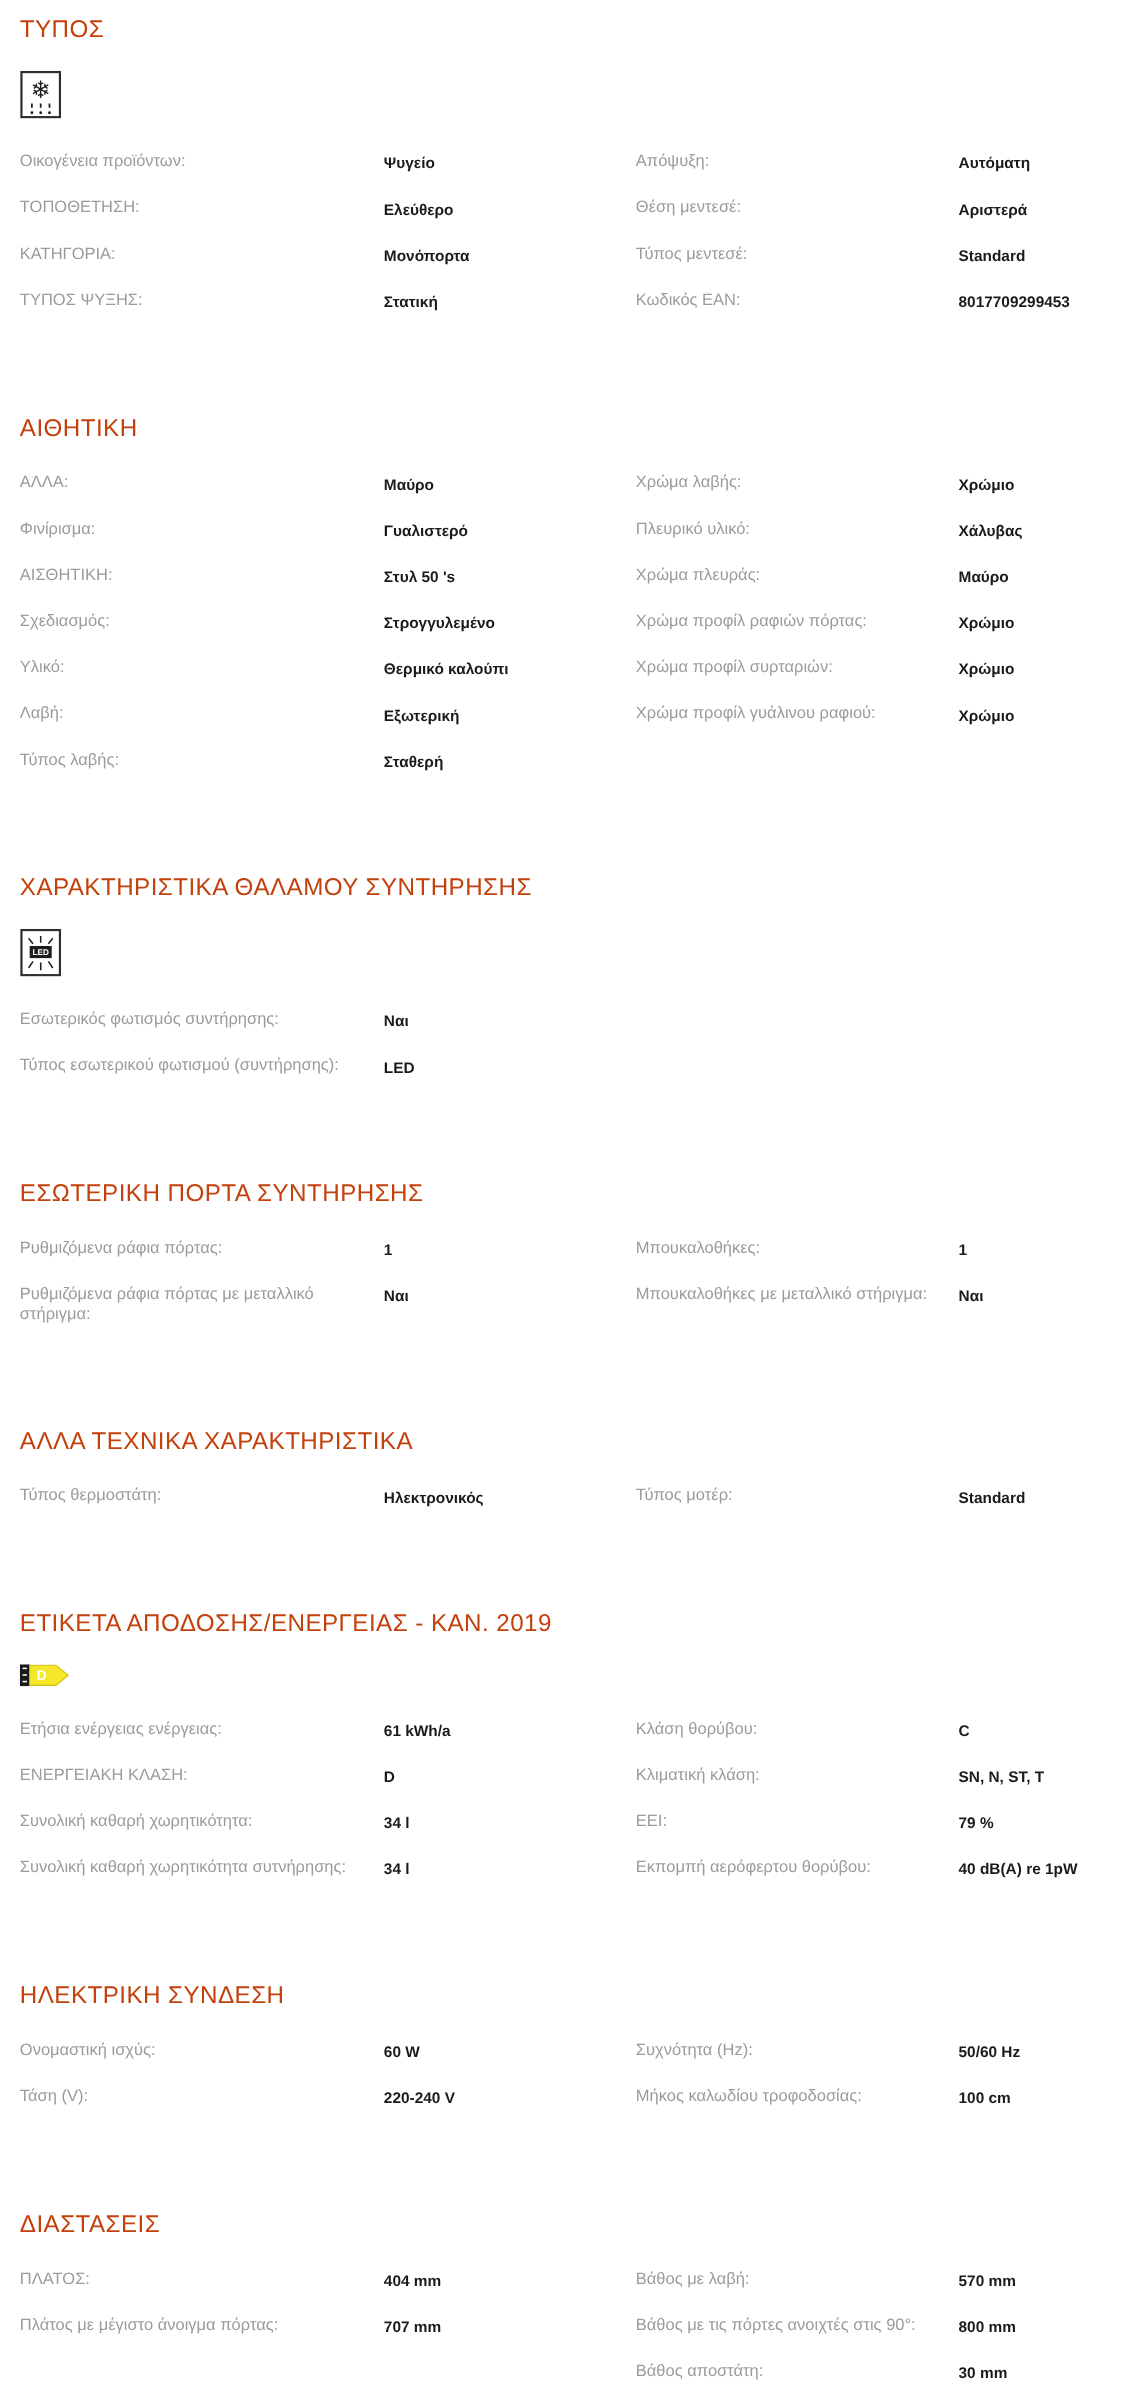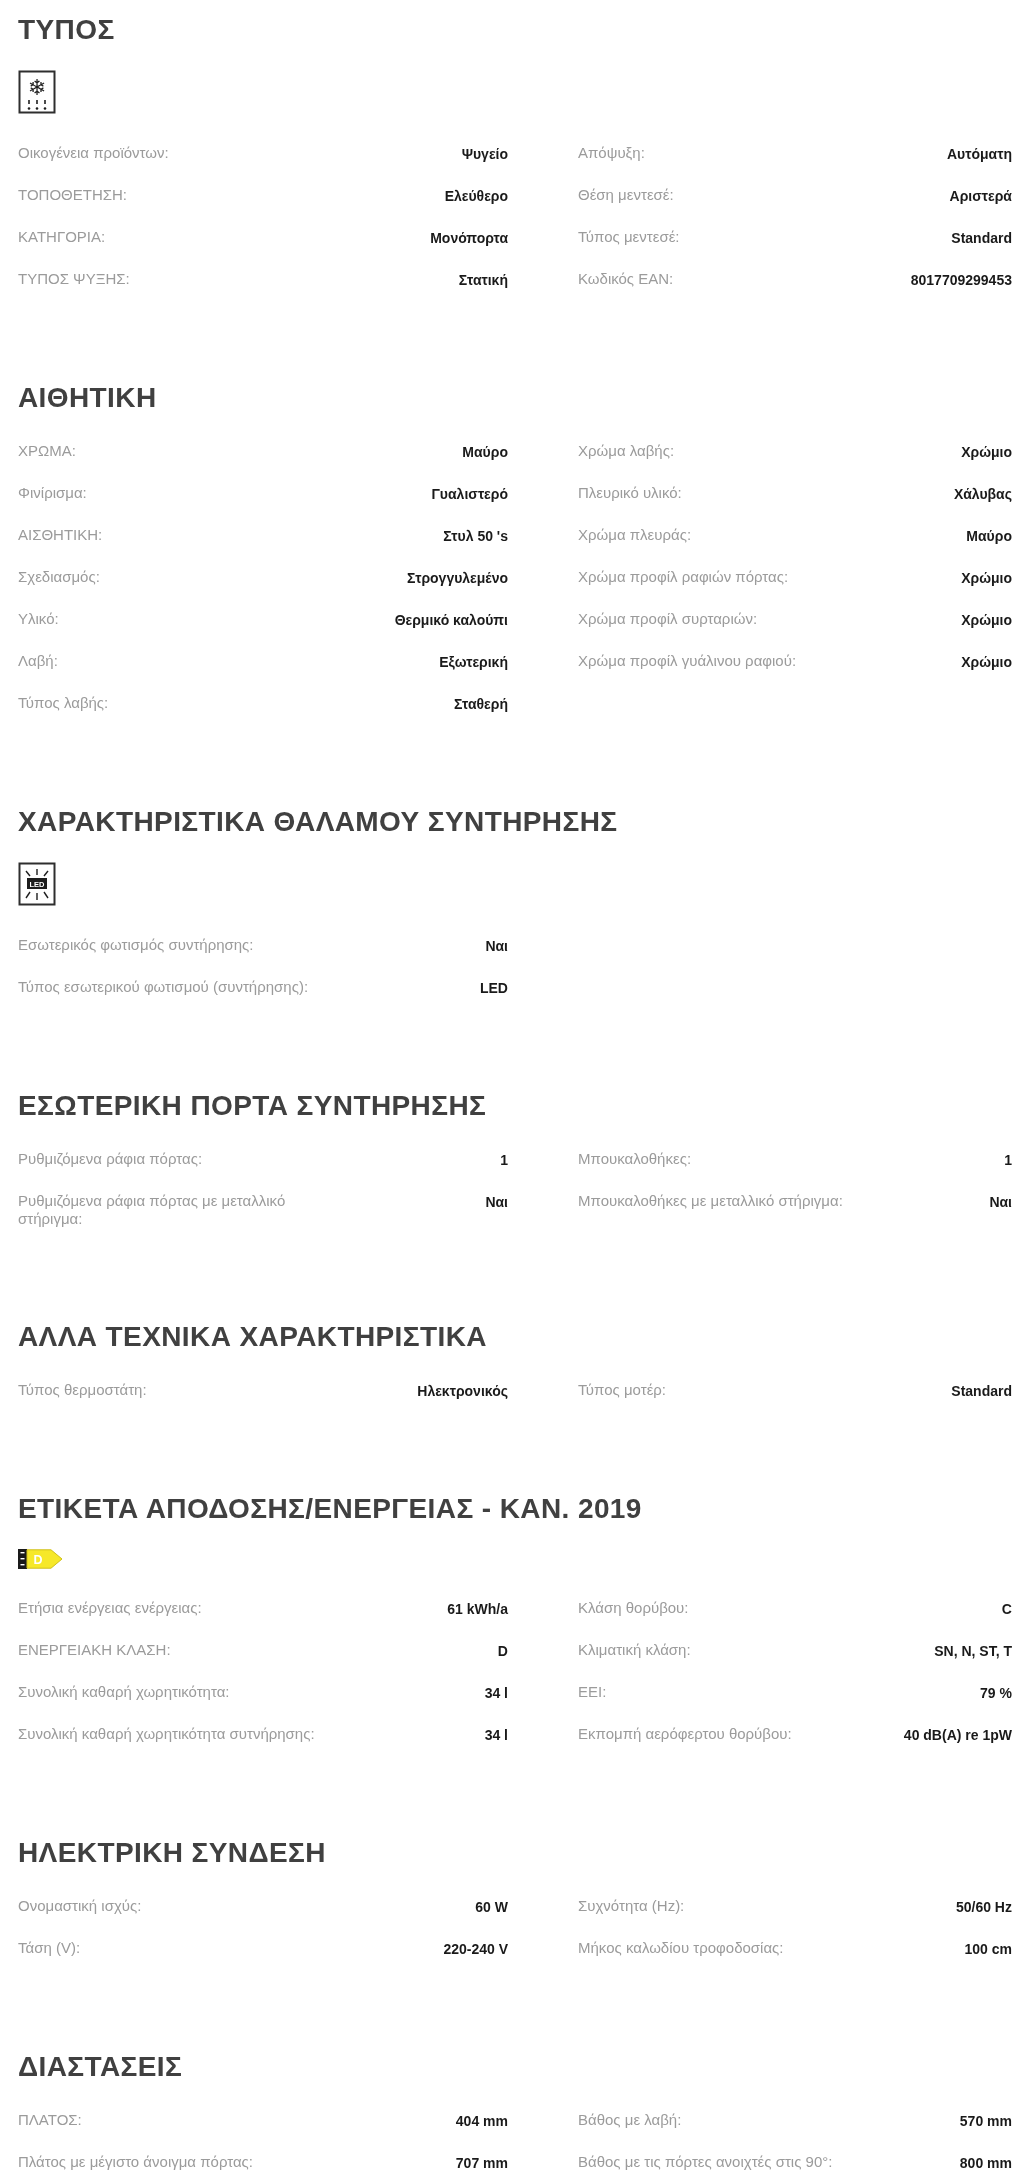--- a/index.html
+++ b/index.html
@@ -8,23 +8,23 @@
     background: #ffffff;
     font-family: "Liberation Sans", "DejaVu Sans", sans-serif;
   }
   #spec-root {
     width: 1024px;
     box-sizing: border-box;
     padding: 6px 20px 60px 18px;
   }
   .spec-section { margin: 0; }
   .section-title {
-    font-size: 28px;
-    font-weight: 700;
-    color: #404040;
+    font-size: 22px;
+    font-weight: 400;
+    color: #c2410c;
     letter-spacing: 0.4px;
     margin: 70px 0 28px 0;
   }
   .spec-section:first-child .section-title { margin-top: 8px; }
   .section-icon-slot {
     margin: -4px 0 30px 0;
     line-height: 0;
   }
   .section-columns {
     display: grid;
@@ -44,21 +44,20 @@
     font-size: 15px;
     color: #9b9b9b;
     line-height: 18px;
   }
   .spec-value {
     font-size: 14px;
     font-weight: 700;
     color: #1a1a1a;
     line-height: 18px;
     padding-top: 1px;
-    text-align: right;
   }
 </style>
 </head>
 <body>
 
 <div id="spec-root">
     <section class="spec-section">
     <h2 class="section-title">ΤΥΠΟΣ</h2>
     <div class="section-icon-slot"><svg width="38" height="44" viewBox="0 0 38 44" xmlns="http://www.w3.org/2000/svg">
           <rect x="1.5" y="1.5" width="35" height="41" fill="none" stroke="#2e2e2e" stroke-width="2"></rect>
@@ -108,21 +107,21 @@
   </div>
         </div>
     </div>
   </section>
     <section class="spec-section">
     <h2 class="section-title">ΑΙΘΗΤΙΚΗ</h2>
 
     <div class="section-columns">
       <div class="col col-left">
           <div class="spec-row">
-    <div class="spec-label">ΧΡΩΜΑ:</div>
+    <div class="spec-label">ΑΛΛΑ:</div>
     <div class="spec-value">Μαύρο</div>
   </div>
           <div class="spec-row">
     <div class="spec-label">Φινίρισμα:</div>
     <div class="spec-value">Γυαλιστερό</div>
   </div>
           <div class="spec-row">
     <div class="spec-label">ΑΙΣΘΗΤΙΚΗ:</div>
     <div class="spec-value">Στυλ 50 's</div>
   </div>

